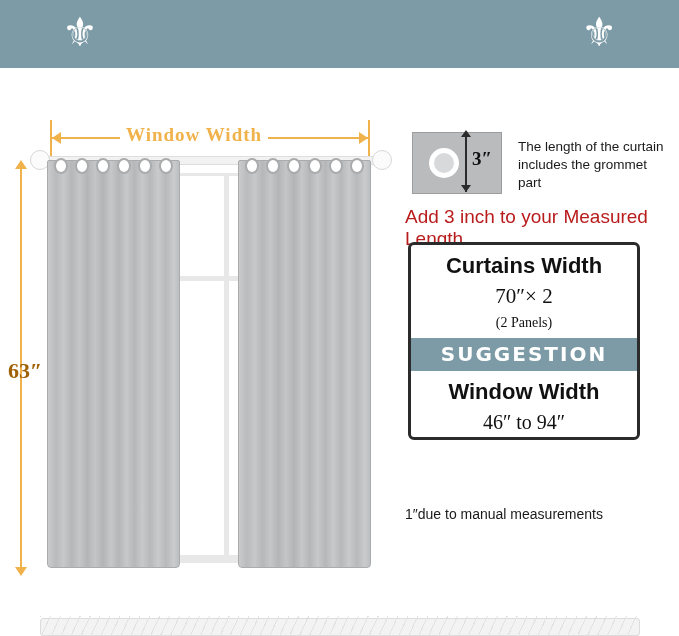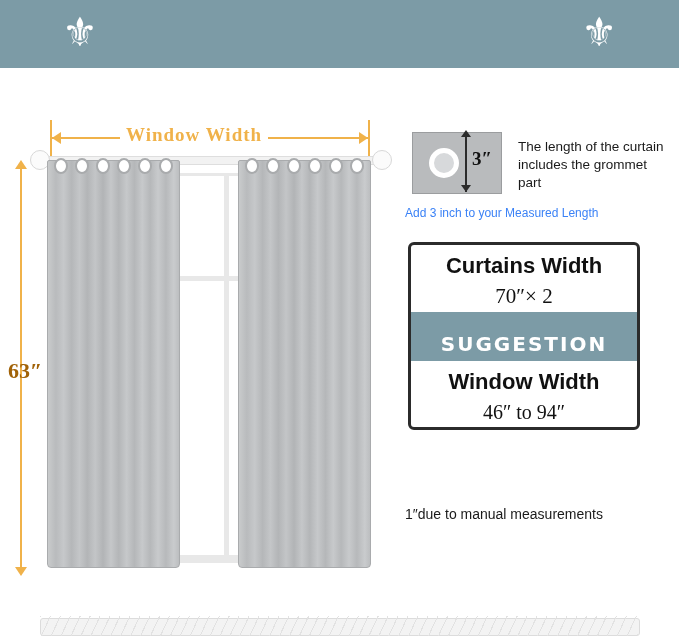--- a/index.html
+++ b/index.html
@@ -271,22 +271,22 @@
     left: 113px; top: 70px;
     width: 150px;
     font-size: 13.5px;
     color: #1a1a1a;
     line-height: 1.32;
   }
   .add-note {
     position: absolute;
     left: 0px; top: 138px;
     width: 262px;
-    font-size: 12px;
-    color: #3b82f6;
+    font-size: 19px;
+    color: #b91c1c;
   }
 
   
   .spec {
     position: absolute;
     left: 3px; top: 174px;
     width: 226px;
     border: 3px solid #2b2b2b;
     border-radius: 6px;
     background: #ffffff;
@@ -311,21 +311,21 @@
     font-size: 14px;
     font-family: "Liberation Serif", serif;
     padding-bottom: 7px;
   }
   .spec-row.banner2 {
     background: #7c9ba6;
     color: #ffffff;
     font-size: 20px;
     font-weight: bold;
     letter-spacing: 2px;
-    padding: 20px 0 5px;
+    padding: 4px 0 5px;
     font-family: "DejaVu Sans", sans-serif;
   }
   .spec-row.range {
     font-size: 20px;
     font-family: "Liberation Serif", serif;
   }
   .disclaimer {
     position: absolute;
     left: 0px; top: 437px;
     width: 255px;
@@ -397,20 +397,21 @@
     <div class="gb-arrow-top"></div>
     <div class="gb-arrow-bot"></div>
     <div class="gb-label">3″</div>
 
     <div class="grommet-note">The length of the curtain includes the grommet part</div>
     <div class="add-note">Add 3 inch to your Measured Length</div>
 
     <div class="spec">
       <div class="spec-row title">Curtains Width</div>
       <div class="spec-row value">70″× 2</div>
+      <div class="spec-row sub">(2 Panels)</div>
       <div class="spec-row banner2">SUGGESTION</div>
       <div class="spec-row title">Window Width</div>
       <div class="spec-row range">46″ to 94″</div>
     </div>
 
     <div class="disclaimer">
       <div>1″due to manual measurements</div>
     </div>
   </div>
 </div>

